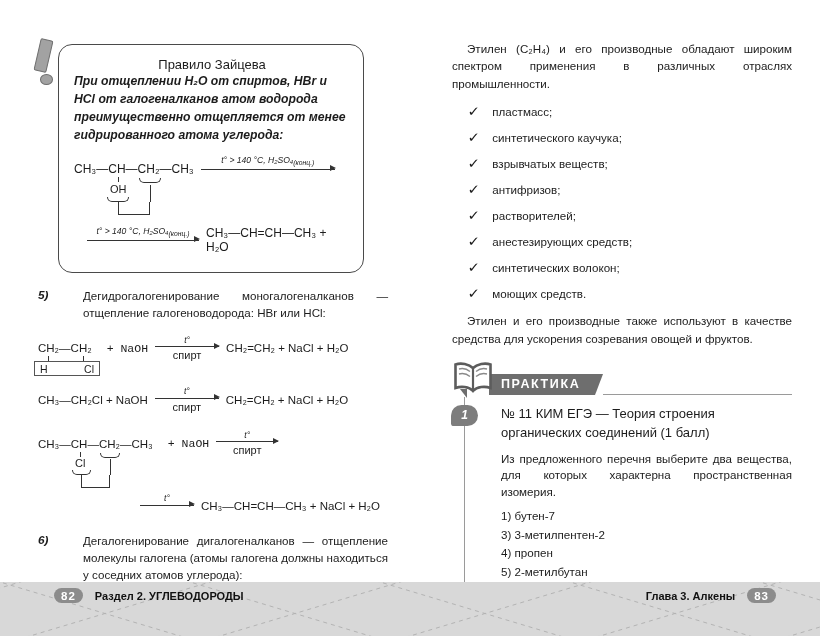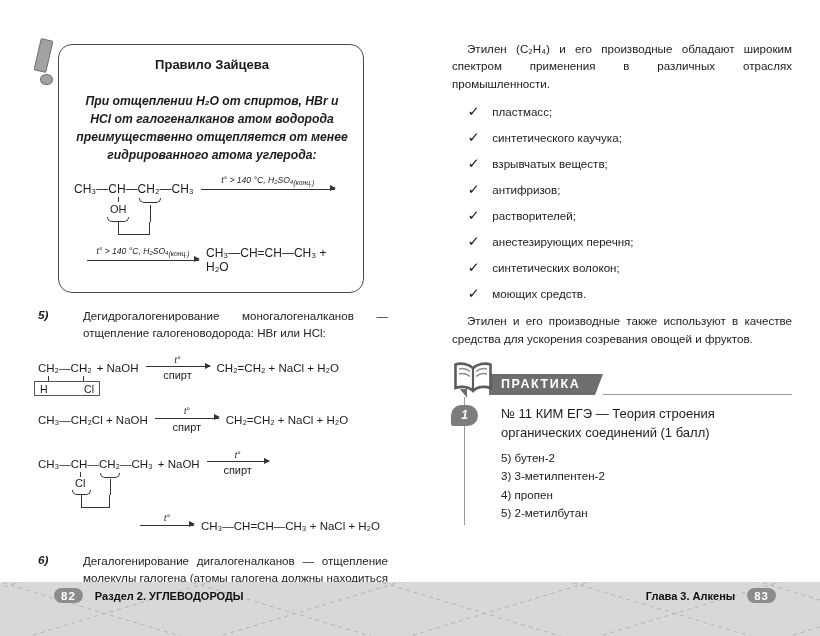--- a/index.html
+++ b/index.html
@@ -15,22 +15,22 @@
 
   
   .rule-box {
     position:relative; margin-left:20px; width:306px;
     border:1.4px solid #4a4a4a; border-radius:14px;
     padding:12px 13px 18px 15px;
   }
   .excl { position:absolute; left:-22px; top:-6px; width:26px; }
   .excl .bar { width:13px; height:33px; background:#a2a2a2; border:1px solid #6f6f6f; border-radius:2px; transform:rotate(13deg); }
   .excl .dot { width:13px; height:11px; background:#a2a2a2; border:1px solid #6f6f6f; border-radius:50%; margin:2px 0 0 3px; }
-  .rb-title { text-align:center; font-weight:bold; font-size:13px; }
-  .rb-body  { text-align:center; font-weight:bold; font-style:italic; font-size:12.2px; line-height:1.48;margin-top:20px; }
+  .rb-title { text-align:center; font-weight:normal; font-size:13px; }
+  .rb-body  { text-align:left; font-weight:bold; font-style:italic; font-size:12.2px; line-height:1.48; }
   .rxn { position:relative; margin-top:12px; font-size:12px; }
   .rxn-row { display:flex; align-items:center; }
   .rxn-row2 { margin-top:44px; margin-left:6px; display:flex; align-items:center; }
 
   
   .struct { position:relative; display:inline-block; }
   .tickline { position:absolute; border-left:1px solid #333; width:0; }
   .curve { position:absolute; height:5px; border:1px solid #333; border-top:none; border-radius:0 0 8px 8px; }
   .ubr { position:absolute; border:1px solid #333; border-top:none; }
   .vseg { position:absolute; border-left:1px solid #333; width:0; }
@@ -67,21 +67,21 @@
     padding:0 5px; font-size:10.5px; }
 
   .e3 .tk { left:42px; top:14px; height:5px; }
   .e3 .cl { position:absolute; left:37px; top:19px; font-size:11px; }
   .e3 .b1 { left:34px; top:32px; width:19px; }
   .e3 .b2 { left:62px; top:15px; width:20px; }
   .e3 .ub { left:43px; top:37px; width:29px; height:13px; }
   .e3 .vl { left:72px; top:21px; height:16px; }
   .row2-eq3 { display:flex; align-items:center; font-size:11.5px; margin-top:38px; margin-left:95px; }
 
-  .plus-gap { margin-left:5px; white-space:nowrap; }
+  .plus-gap { margin-left:15px; white-space:nowrap;font-family:Liberation Mono, monospace; }
 
   .eq6wrap { display:flex; align-items:flex-start; margin-top:12px; }
   .eq6line { display:flex; align-items:center; font-size:11.5px; margin-top:7px; }
   .note-box { margin-left:auto; width:84px; border:1px solid #555; padding:4px 6px;
     font-size:10.2px; line-height:1.32; }
 
   
   .r-heading { font-weight:bold; font-size:14.2px; margin-bottom:12px; }
   .r-par { font-size:11.6px; line-height:1.5; text-align:justify; text-indent:15px; }
   .r-par + .r-par { margin-top:2px; }
@@ -262,21 +262,21 @@
     <li>
         <span class="chk">✓</span>
         <span>антифризов;</span>
       </li>
     <li>
         <span class="chk">✓</span>
         <span>растворителей;</span>
       </li>
     <li>
         <span class="chk">✓</span>
-        <span>анестезирующих перечня;</span>
+        <span>анестезирующих средств;</span>
       </li>
     <li>
         <span class="chk">✓</span>
         <span>синтетических волокон;</span>
       </li>
     <li>
         <span class="chk">✓</span>
         <span>моющих средств.</span>
       </li>
   </ul>
@@ -296,22 +296,23 @@
           <path d="M35 13 C31 12 27 13 24 15.5" fill="none" stroke="#8a8a8a" stroke-width="1.4"></path>
         </svg>
       </span>
       <span class="banner">ПРАКТИКА</span>
       <span class="pr-rule"></span>
     </div>
 
     <div class="pr-body">
       <span class="q-badge">1</span>
       <div class="q-title">№ 11 КИМ ЕГЭ — Теория строения органических соединений (1 балл)</div>
+      <div class="q-prompt">Из предложенного перечня выберите два вещества, для которых характерна пространственная изомерия.</div>
       <div class="q-opts">
-        <div>5) бутен-2</div>
+        <div>1) бутен-7</div>
         <div>3) 3-метилпентен-2</div>
         <div>4) пропен</div>
         <div>5) 2-метилбутан</div>
       </div>
 
     </div>
   </div>
 </div>
 
 <div class="footer">

